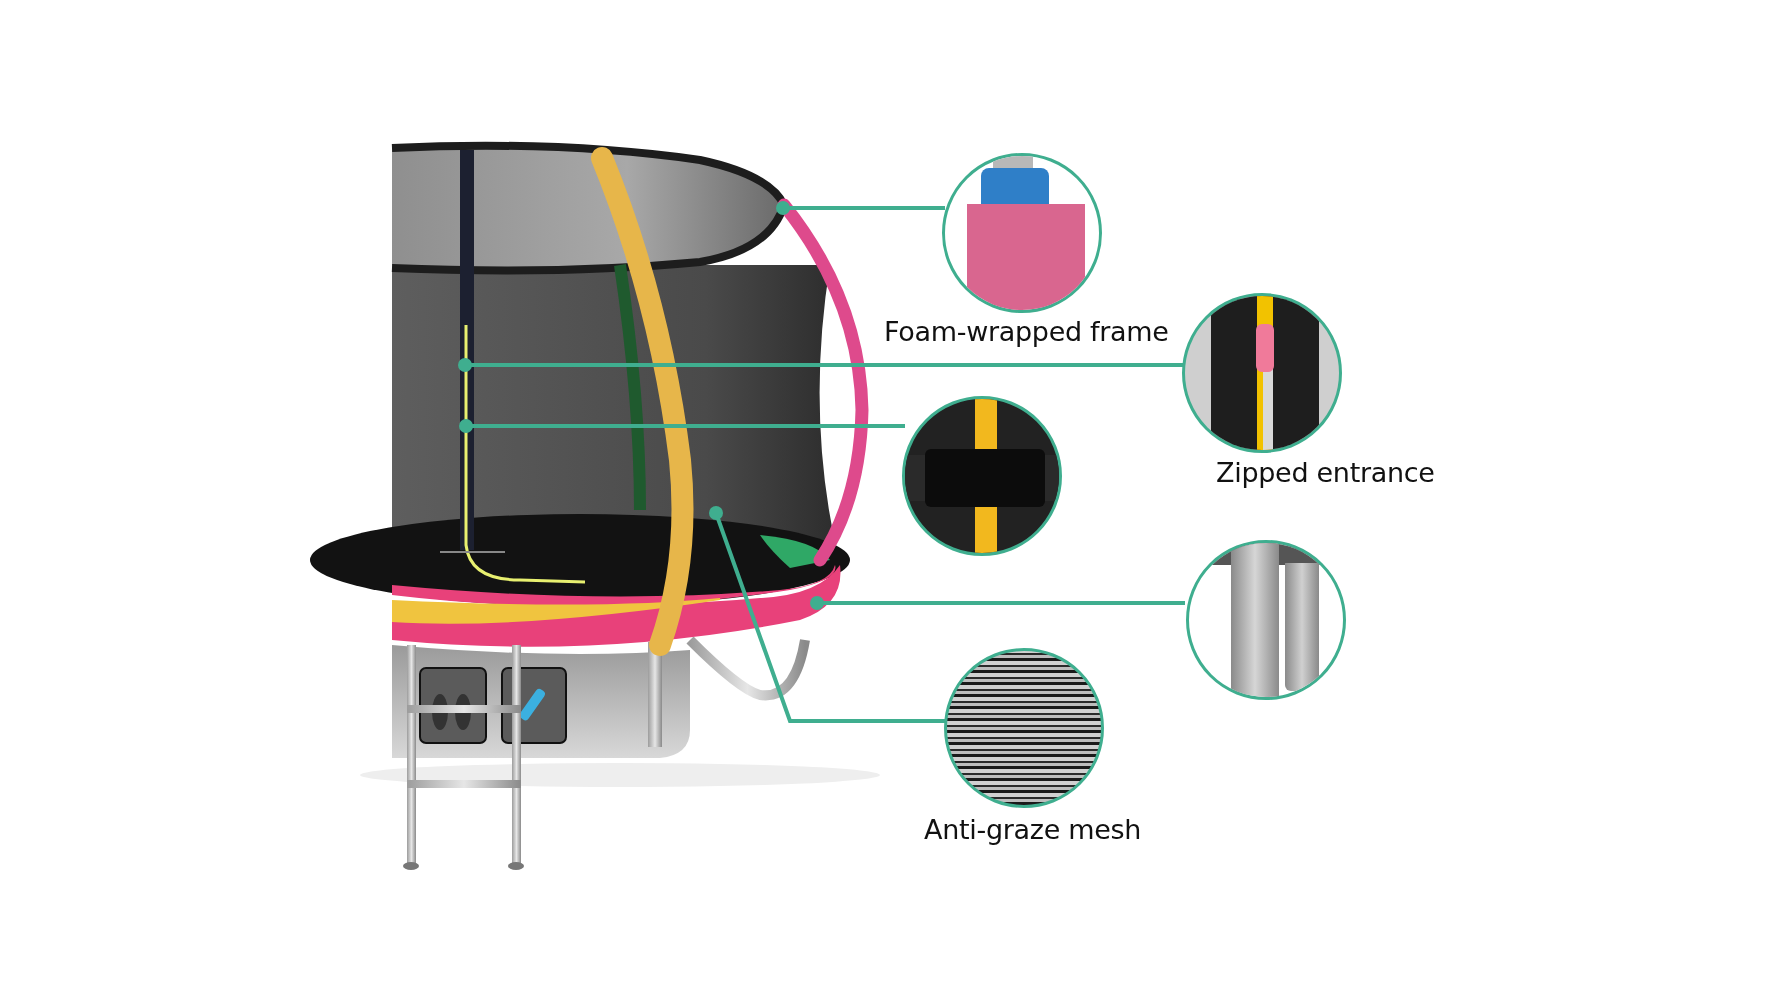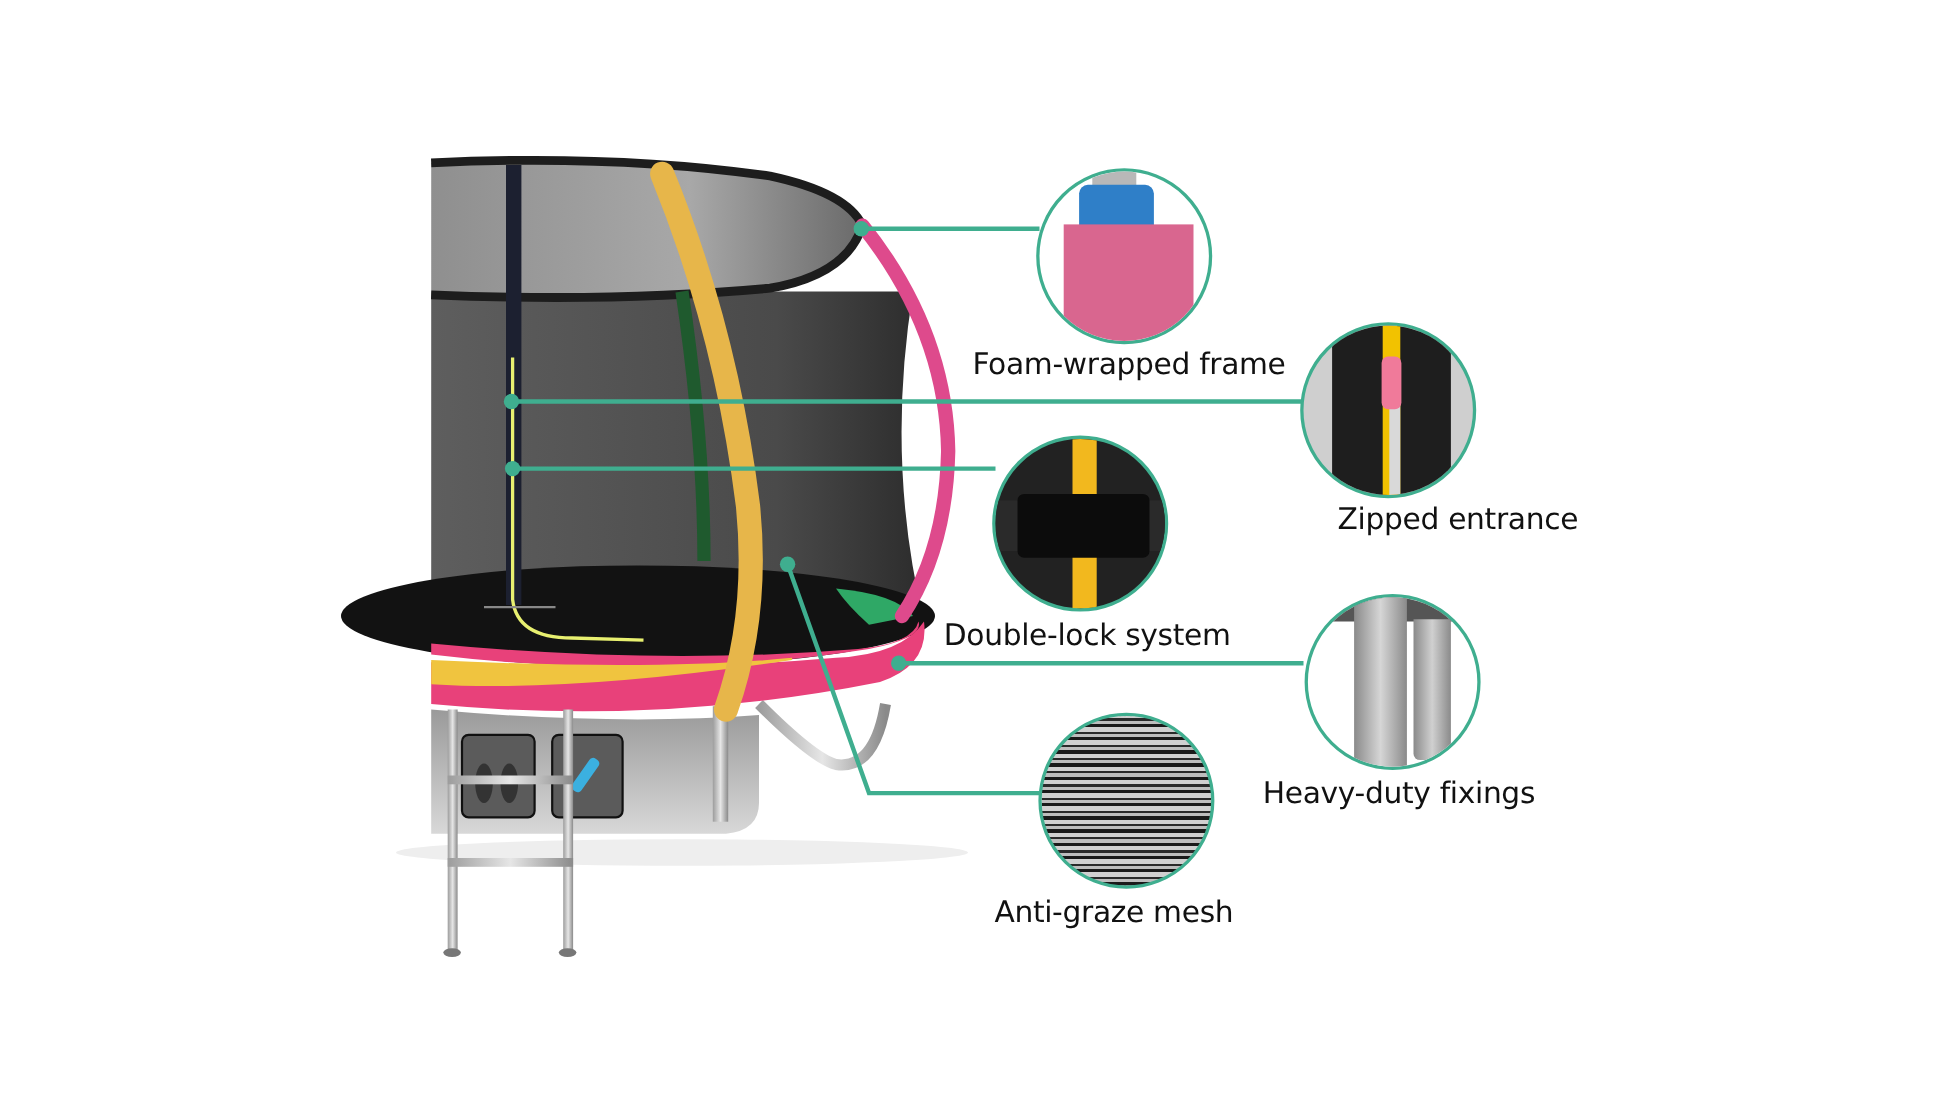--- a/index.html
+++ b/index.html
@@ -110,25 +110,23 @@
     <div style="position:absolute; left:78px; top:70px; width:10px; height:90px; background:#d9d9d9;"></div>
     <div style="position:absolute; left:71px; top:28px; width:18px; height:48px; background:#f07a9a; border-radius:6px;"></div>
   </div>
   <div class="label" style="left:1216px; top:457px;">Zipped entrance</div>
 
   <div class="circle" style="left:902px; top:396px; width:160px; height:160px; background:#222;">
     <div style="position:absolute; left:70px; top:0; width:22px; height:160px; background:#f2b81e;"></div>
     <div style="position:absolute; left:0; top:56px; width:160px; height:46px; background:#2a2a2a;"></div>
     <div style="position:absolute; left:20px; top:50px; width:120px; height:58px; background:#0c0c0c; border-radius:6px;"></div>
   </div>
-  <div class="label" style="left:858px; top:562px;">Double-lock system</div>
 
   <div class="circle" style="left:1186px; top:540px; width:160px; height:160px;">
     <div style="position:absolute; left:10px; top:0; width:150px; height:22px; background:#555;"></div>
     <div style="position:absolute; left:42px; top:0; width:48px; height:160px; background:linear-gradient(90deg,#8a8a8a,#d6d6d6,#8a8a8a);"></div>
     <div style="position:absolute; left:96px; top:20px; width:34px; height:128px; background:linear-gradient(90deg,#8a8a8a,#d0d0d0,#8a8a8a); border-radius:0 0 6px 6px;"></div>
   </div>
-  <div class="label" style="left:1148px; top:706px;">Heavy-duty fixings</div>
 
   <div class="circle" style="left:944px; top:648px; width:160px; height:160px; background:repeating-linear-gradient(0deg,#1a1a1a 0 3px,#bdbdbd 3px 6px,#2a2a2a 6px 8px,#d0d0d0 8px 12px), repeating-linear-gradient(90deg,rgba(0,0,0,0.35) 0 2px,transparent 2px 5px);"></div>
-  <div class="label" style="left:904px; top:814px;">Anti-graze mesh</div>
+  <div class="label" style="left:924px; top:814px;">Anti-graze mesh</div>
 
 </div>
 
 </body></html>

